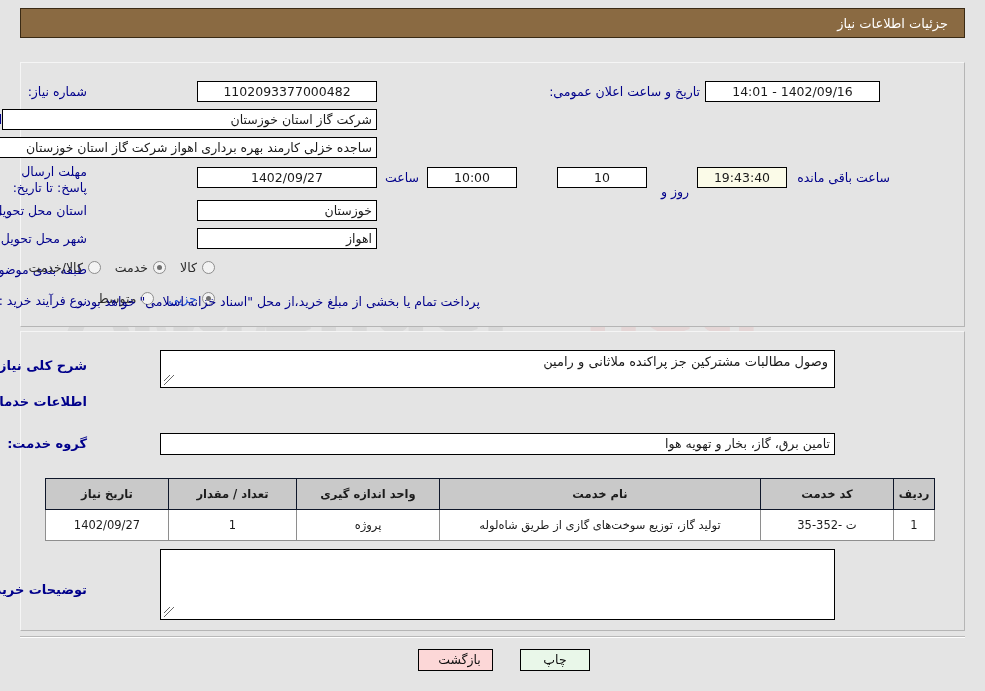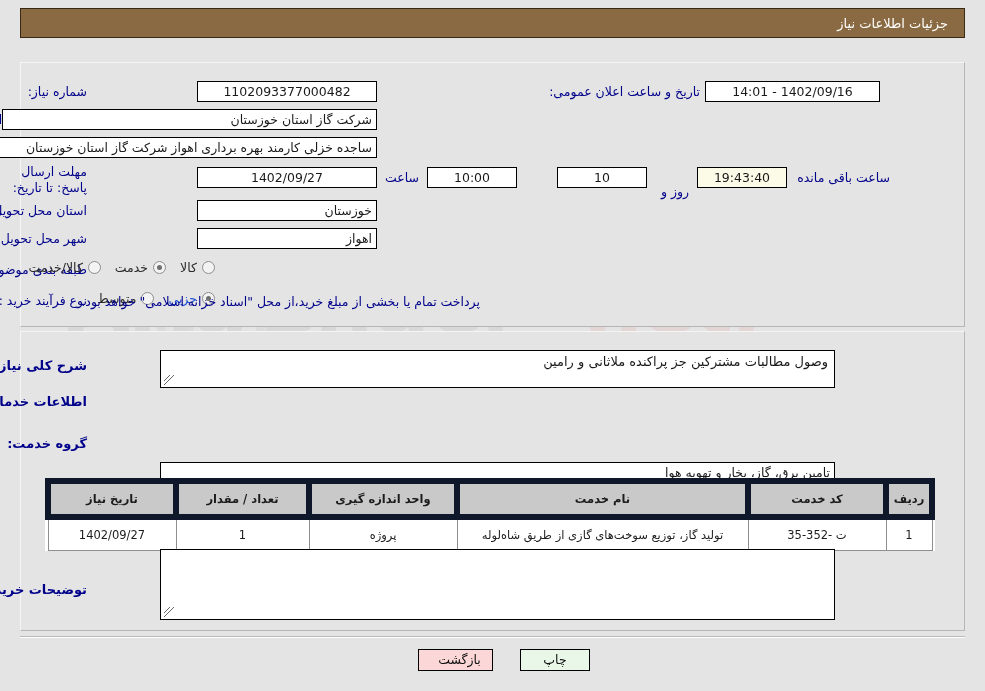--- a/index.html
+++ b/index.html
@@ -161,21 +161,21 @@
     position: absolute;
     left: 45px; top: 478px;
     width: 890px;
     border-collapse: collapse;
     font-size: 11.5px;
     z-index: 3;
     background: #fff;
   }
   .tbl th {
     background: #c9c9c9;
-    border: 6px solid #0f172a;
+    border: 1px solid #0f172a;
     height: 28px;
     font-weight: bold;
     color: #1c1c1c;
     font-size: 11.5px;
   }
   .tbl td {
     background: #ffffff;
     border: 1px solid #8e8e8e;
     height: 28px;
     text-align: center;
@@ -272,21 +272,21 @@
   <div class="ta" style="right:150px; top:350px; width:675px; height:38px;">
     <span>وصول مطالبات مشترکین جز پراکنده ملاثانی و رامین</span>
     <svg class="resize-grip" viewBox="0 0 12 12" xmlns="http://www.w3.org/2000/svg">
       <path d="M1 11 L11 1 M1 7 L7 1" stroke="#666" stroke-width="1" fill="none"></path>
     </svg>
   </div>
 
   <div class="lbl b blue" style="right:898px; top:394px; font-size:13px;">اطلاعات خدمات مورد نیاز</div>
 
   <div class="lbl b blue" style="right:898px; top:436px; font-size:13px;">گروه خدمت:</div>
-  <div class="fld right" style="right:150px; top:433px; width:675px; height:22px; line-height:20px;margin-top:29px;">تامین برق، گاز، بخار و تهویه هوا</div>
+  <div class="fld right" style="right:150px; top:433px; width:675px; height:22px; line-height:20px;">تامین برق، گاز، بخار و تهویه هوا</div>
 
   <table class="tbl">
     <thead>
       <tr>
         <th style="width:38px;">ردیف</th>
         <th style="width:130px;">کد خدمت</th>
         <th>نام خدمت</th>
         <th style="width:140px;">واحد اندازه گیری</th>
         <th style="width:125px;">تعداد / مقدار</th>
         <th style="width:120px;">تاریخ نیاز</th>

